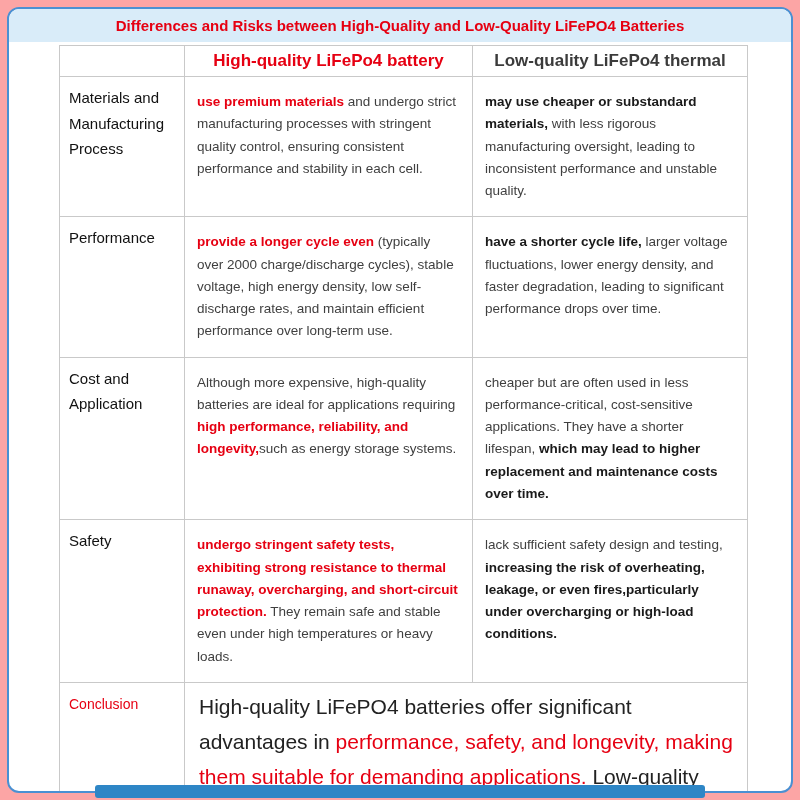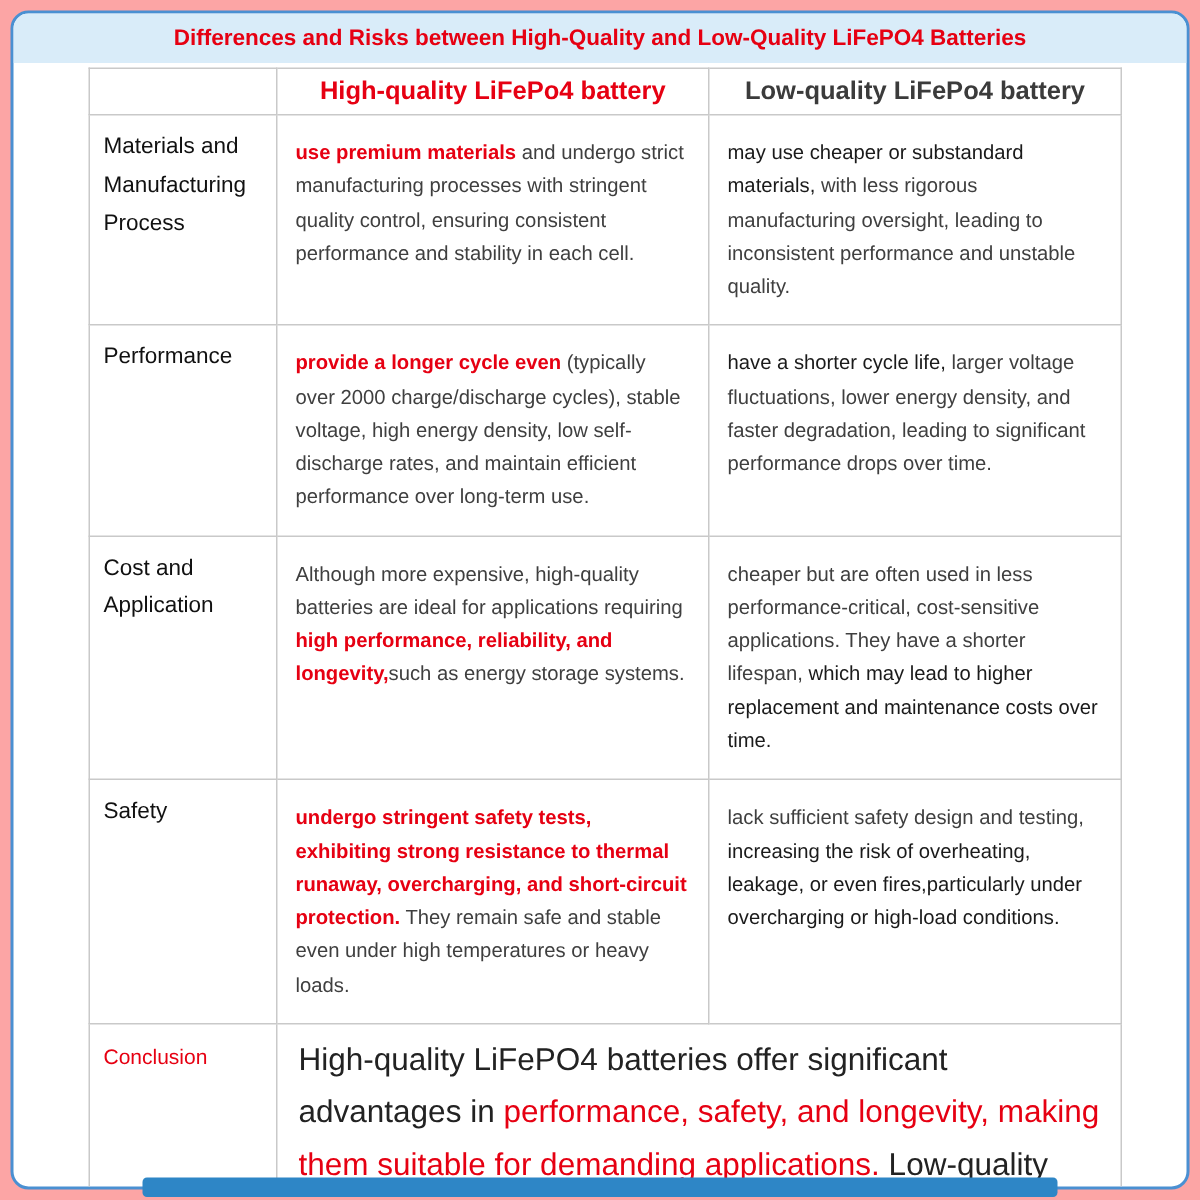--- a/index.html
+++ b/index.html
@@ -73,21 +73,21 @@
     padding-top: 10px;
   }
   td.conclusion-cell {
     font-size: 21px;
     line-height: 1.68;
     color: #222;
     padding: 6px 14px;
   }
   
   .s-normal { }
-  .s-bold { font-weight: 400; color: #1a1a1a; }
+  .s-bold { font-weight: 700; color: #1a1a1a; }
   .s-red-bold { font-weight: 700; color: var(--red); }
   .s-red { color: var(--red); }
   .bottom-bar {
     position: absolute;
     left: 95px;
     bottom: 2px;
     width: 610px;
     height: 13px;
     background: var(--bar-blue);
     border-radius: 3px;
@@ -104,21 +104,21 @@
     <table class="cmp">
       <colgroup>
         <col style="width:125px">
         <col style="width:288px">
         <col style="width:275px">
       </colgroup>
       <thead>
         <tr>
           <th class="corner"></th>
           <th class="high-head">High-quality LiFePo4 battery</th>
-          <th class="low-head">Low-quality LiFePo4 battery</th>
+          <th class="low-head">Low-quality LiFePo4 thermal</th>
         </tr>
       </thead>
       <tbody>
         <tr>
           <td class="row-label">Materials and Manufacturing Process</td>
           <td class="cell"><span class="s-red-bold">use premium materials</span><span class="s-normal"> and undergo strict manufacturing processes with stringent quality control, ensuring consistent performance and stability in each cell.</span></td>
           <td class="cell"><span class="s-bold">may use cheaper or substandard materials,</span><span class="s-normal"> with less rigorous manufacturing oversight, leading to inconsistent performance and unstable quality.</span></td>
         </tr>
         <tr>
           <td class="row-label">Performance</td>

